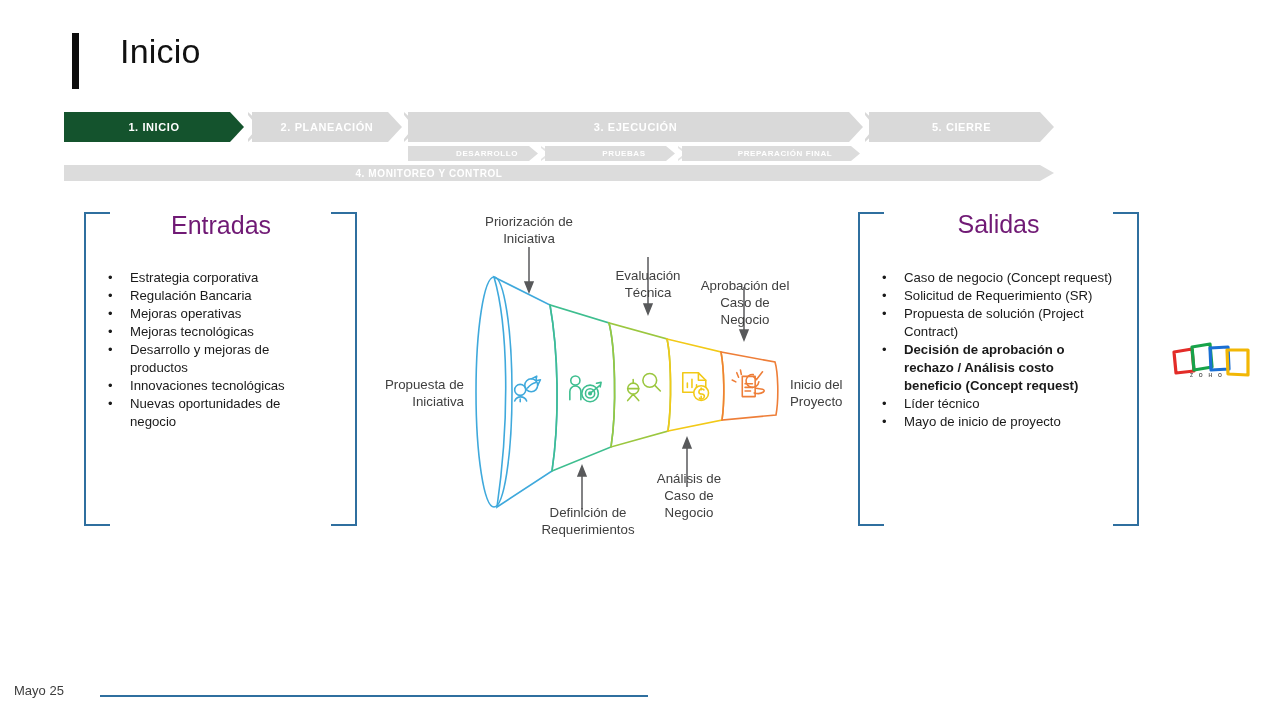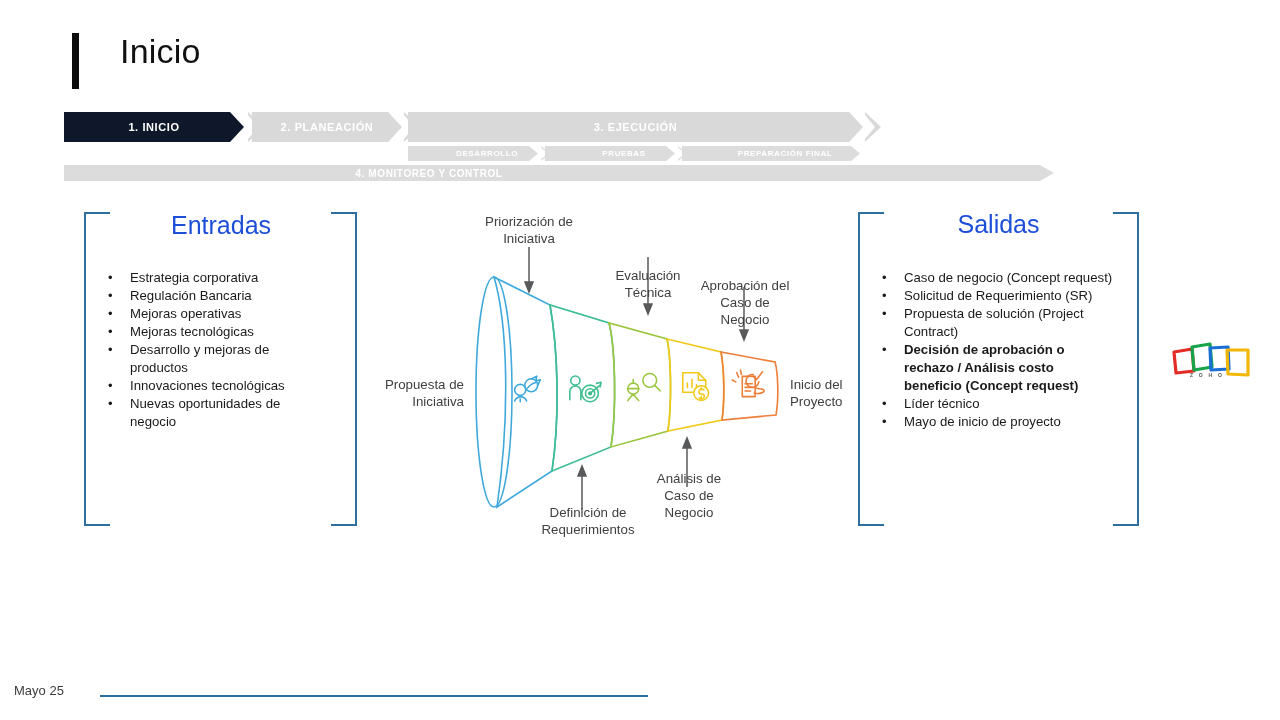--- a/index.html
+++ b/index.html
@@ -45,21 +45,21 @@
     align-items: center;
     justify-content: center;
     color: #ffffff;
     font-weight: bold;
     letter-spacing: 0.6px;
     box-sizing: border-box;
   }
   .chev-l1 { height: 30px; font-size: 11px; top: 0; }
   .chev-l2 { height: 15px; font-size: 8px;  top: 34px; }
   .chev-l3 { height: 16px; font-size: 10px; top: 53px; }
-  .c-active { background: #0f172a; }
+  .c-active { background: #14532d; }
   .c-dim    { background: #d9d9d9; }
   .c-dim2   { background: #dcdcdc; }
   .shape-chev  { clip-path: polygon(0 0, calc(100% - 14px) 0, 100% 50%, calc(100% - 14px) 100%, 0 100%); }
   .shape-chev-sm { clip-path: polygon(0 0, calc(100% - 9px) 0, 100% 50%, calc(100% - 9px) 100%, 0 100%); padding-left: 28px; }
   .arrow-outline {
     position: absolute;
     top: 0;
     height: 30px;
     width: 16px;
   }
@@ -91,21 +91,21 @@
     box-sizing: border-box;
   }
   .bracket-left  { border-right: none; }
   .bracket-right { border-left: none; }
 
   
   .panel-heading {
     position: absolute;
     font-size: 25px;
     font-weight: 400;
-    color: #1d4ed8;
+    color: #701a75;
     text-align: center;
     white-space: nowrap;
   }
   .bullets {
     position: absolute;
     font-size: 13.2px;
     line-height: 18px;
     color: #1a1a1a;
   }
   .bullets .bl {
@@ -180,20 +180,23 @@
   <div class="chev chev-l1 c-dim shape-chev" style="left:252px; width:150px;">
     <span>2. PLANEACIÓN</span>
   </div>
   <div class="arrow-outline" style="left:404px;"></div>
 
   <div class="chev chev-l1 c-dim shape-chev" style="left:408px; width:455px;">
     <span>3. EJECUCIÓN</span>
   </div>
   <div class="arrow-outline" style="left:865px;"></div>
 
+  <div class="chev chev-l1 c-dim shape-chev" style="left:869px; width:185px;">
+    <span>5. CIERRE</span>
+  </div>
 
   <div class="chev chev-l2 c-dim2 shape-chev-sm" style="left:408px; width:130px;">
     <span>DESARROLLO</span>
   </div>
   <div class="arrow-outline-sm" style="left:541px; top:34px;"></div>
 
   <div class="chev chev-l2 c-dim2 shape-chev-sm" style="left:545px; width:130px;">
     <span>PRUEBAS</span>
   </div>
   <div class="arrow-outline-sm" style="left:678px; top:34px;"></div>

